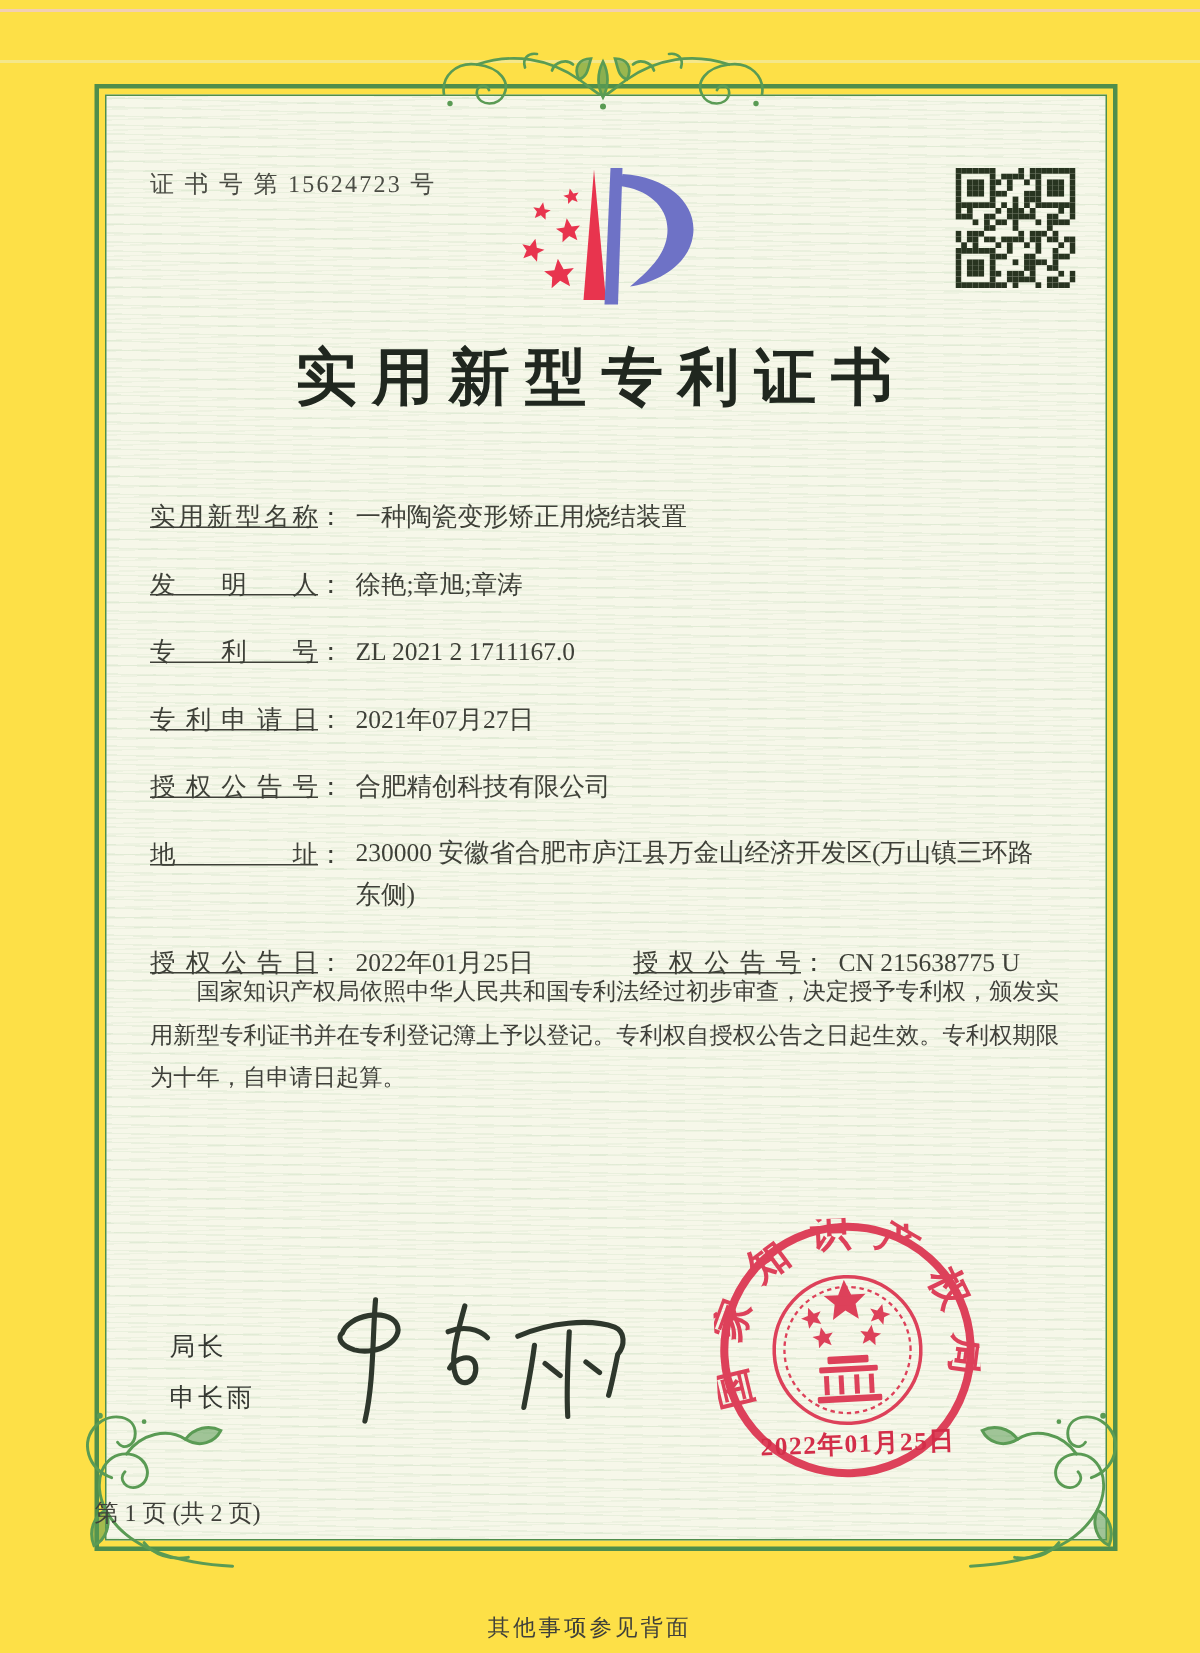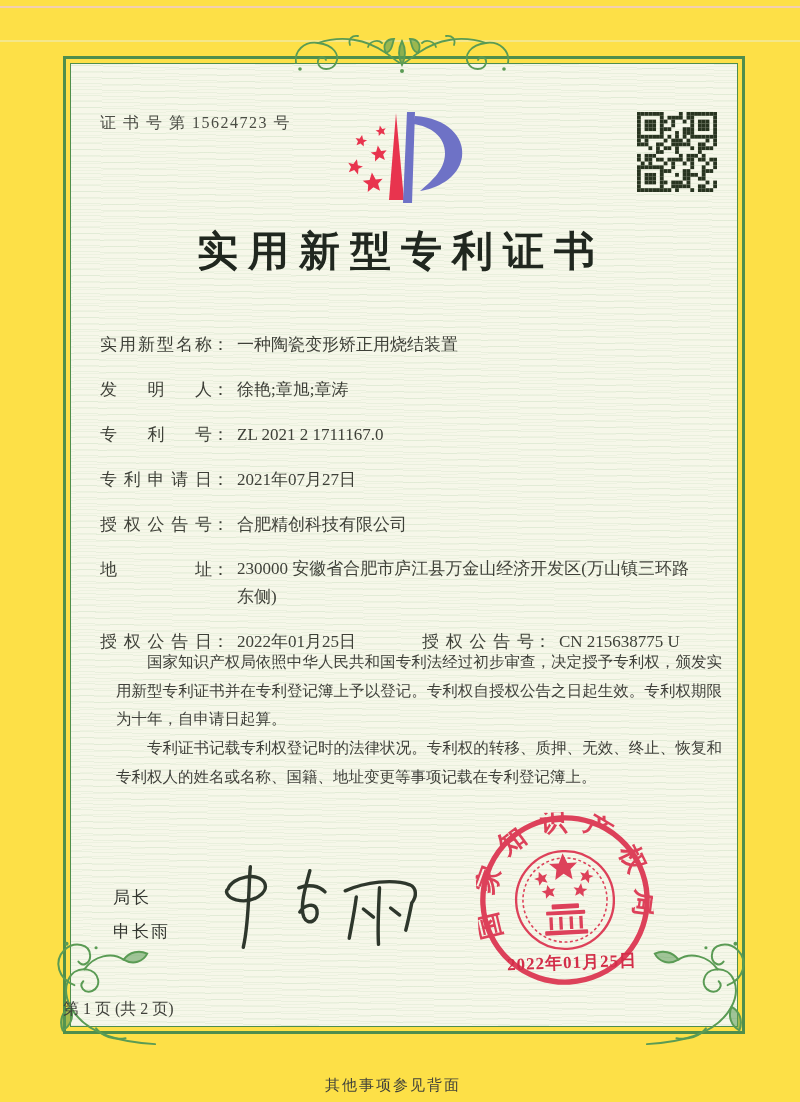--- a/index.html
+++ b/index.html
@@ -48,31 +48,31 @@
     letter-spacing:10px;color:#20271f;
   }
 
   .fields{
     position:absolute;left:100px;top:330px;width:606px;
     font-size:17px;color:#3e4038;
   }
   .frow{display:flex;line-height:29px;margin-bottom:16px;}
   .flabel{
     display:inline-block;width:112px;flex:0 0 112px;
-    text-align:justify;text-align-last:justify;
+    text-align:justify;text-align-last:justify;text-decoration:underline;
   }
   .fcolon{flex:0 0 auto;margin-right:8px;}
   .fvalue{flex:1 1 auto;}
   .frow-addr{margin-bottom:6px;}
   .frow-addr .fvalue{max-width:462px;line-height:28px;}
   .grant-row{display:flex;line-height:29px;margin-top:16px;}
   .grant-gap{flex:0 0 66px;}
 
   .paras{
-    position:absolute;left:116px;top:648px;width:606px;
+    position:absolute;left:100px;top:648px;width:606px;
     font-size:15.5px;line-height:1.85;color:#3f403a;
     text-align:justify;
   }
   .paras p{margin:0;text-indent:2em;}
 
   .sig-title{position:absolute;left:113px;top:886px;font-size:17px;color:#353832;letter-spacing:2px;}
   .sig-name{position:absolute;left:113px;top:920px;font-size:17px;color:#353832;letter-spacing:2px;}
   .sig-script{position:absolute;left:212px;top:856px;width:222px;height:106px;}
 
   .seal{position:absolute;left:477px;top:812px;width:176px;height:176px;transform:rotate(-3deg);opacity:.93;}
@@ -434,21 +434,20 @@
       <span>2022年01月25日</span>
       <span class="grant-gap"></span>
       <span class="flabel">授权公告号</span>
         <span class="fcolon">：</span>
       <span>CN 215638775 U</span>
     </div>
   </div>
 
   <div class="paras">
     <p>国家知识产权局依照中华人民共和国专利法经过初步审查，决定授予专利权，颁发实用新型专利证书并在专利登记簿上予以登记。专利权自授权公告之日起生效。专利权期限为十年，自申请日起算。</p>
-    <p>专利证书记载专利权登记时的法律状况。专利权的转移、质押、无效、终止、恢复和专利权人的姓名或名称、国籍、地址变更等事项记载在专利登记簿上。</p>
   </div>
 
   <div class="sig-title">局长</div>
   <div class="sig-name">申长雨</div>
   <svg class="sig-script" viewBox="0 0 220 100">
     <g stroke="#2e372c" stroke-width="3.4" fill="none" stroke-linecap="round" stroke-linejoin="round">
       <path d="M38,8 C36,30 37,62 31,88"></path>
       <path d="M16,30 C20,18 46,13 52,24 C57,34 40,45 24,41 C14,38 13,32 16,30"></path>
       <path d="M97,12 C92,30 87,48 91,58 C95,67 106,62 104,51 C102,43 91,46 87,53"></path>
       <path d="M86,29 C96,25 106,27 112,33"></path>

